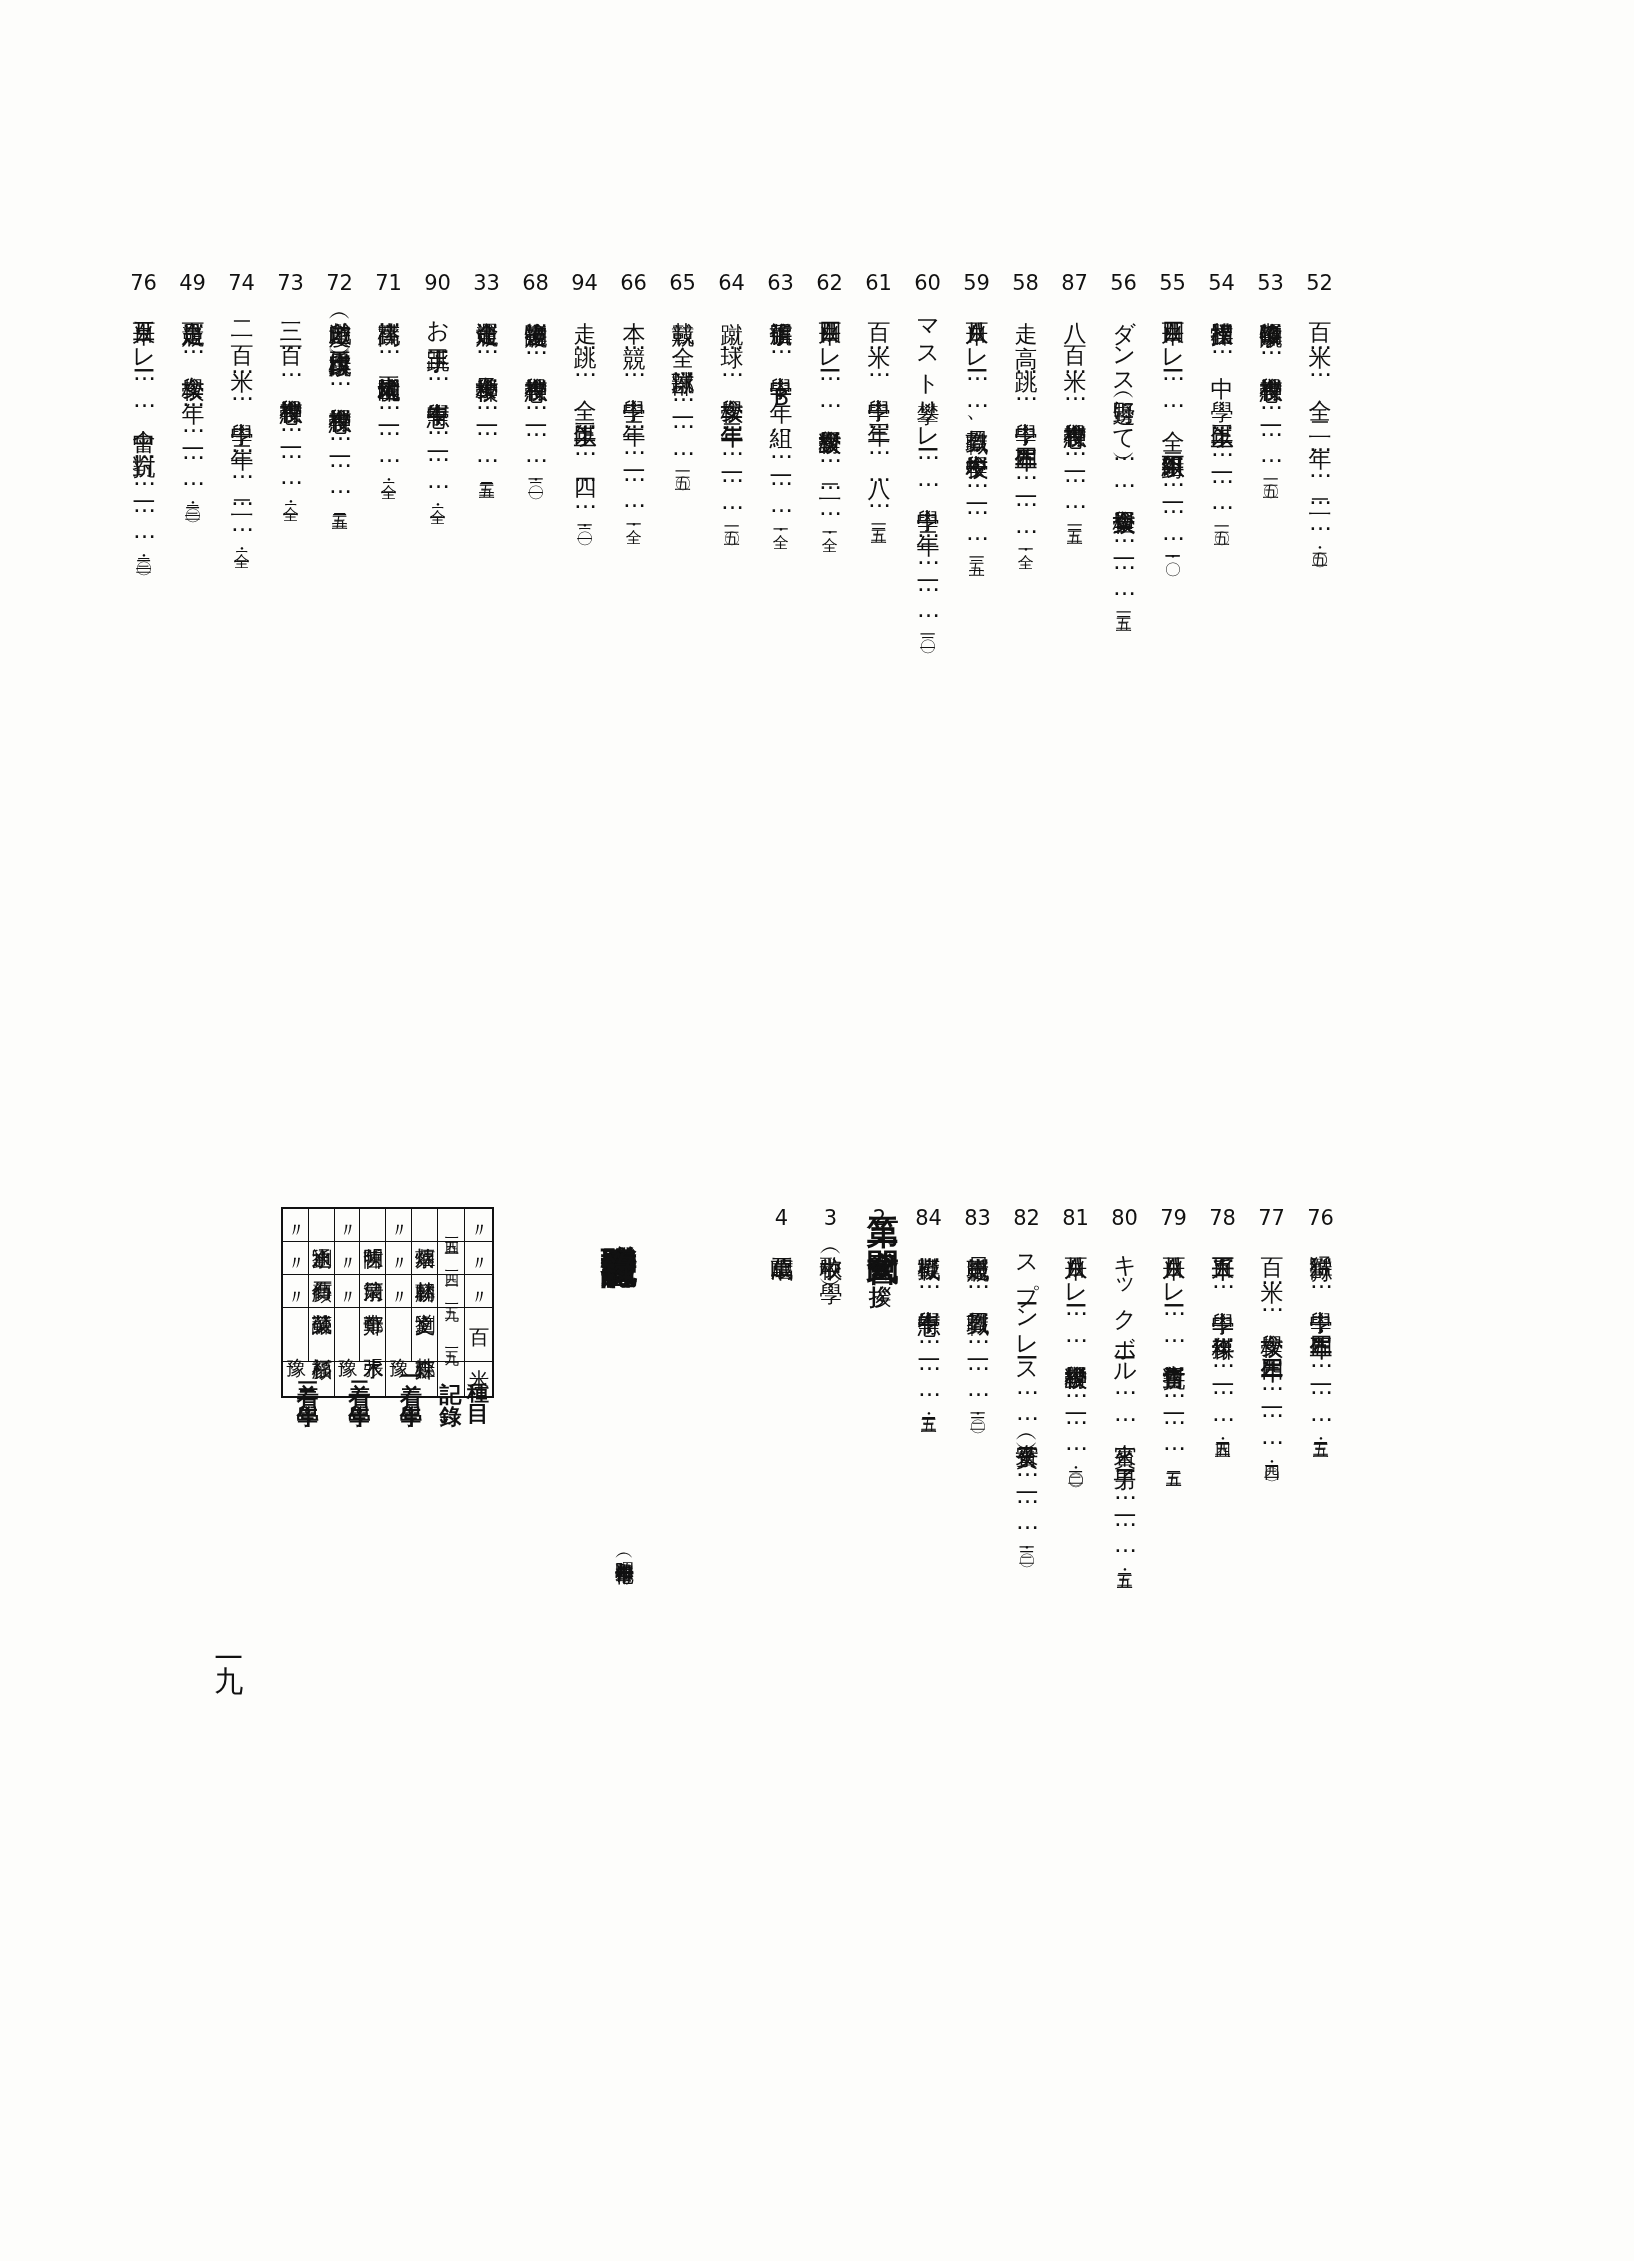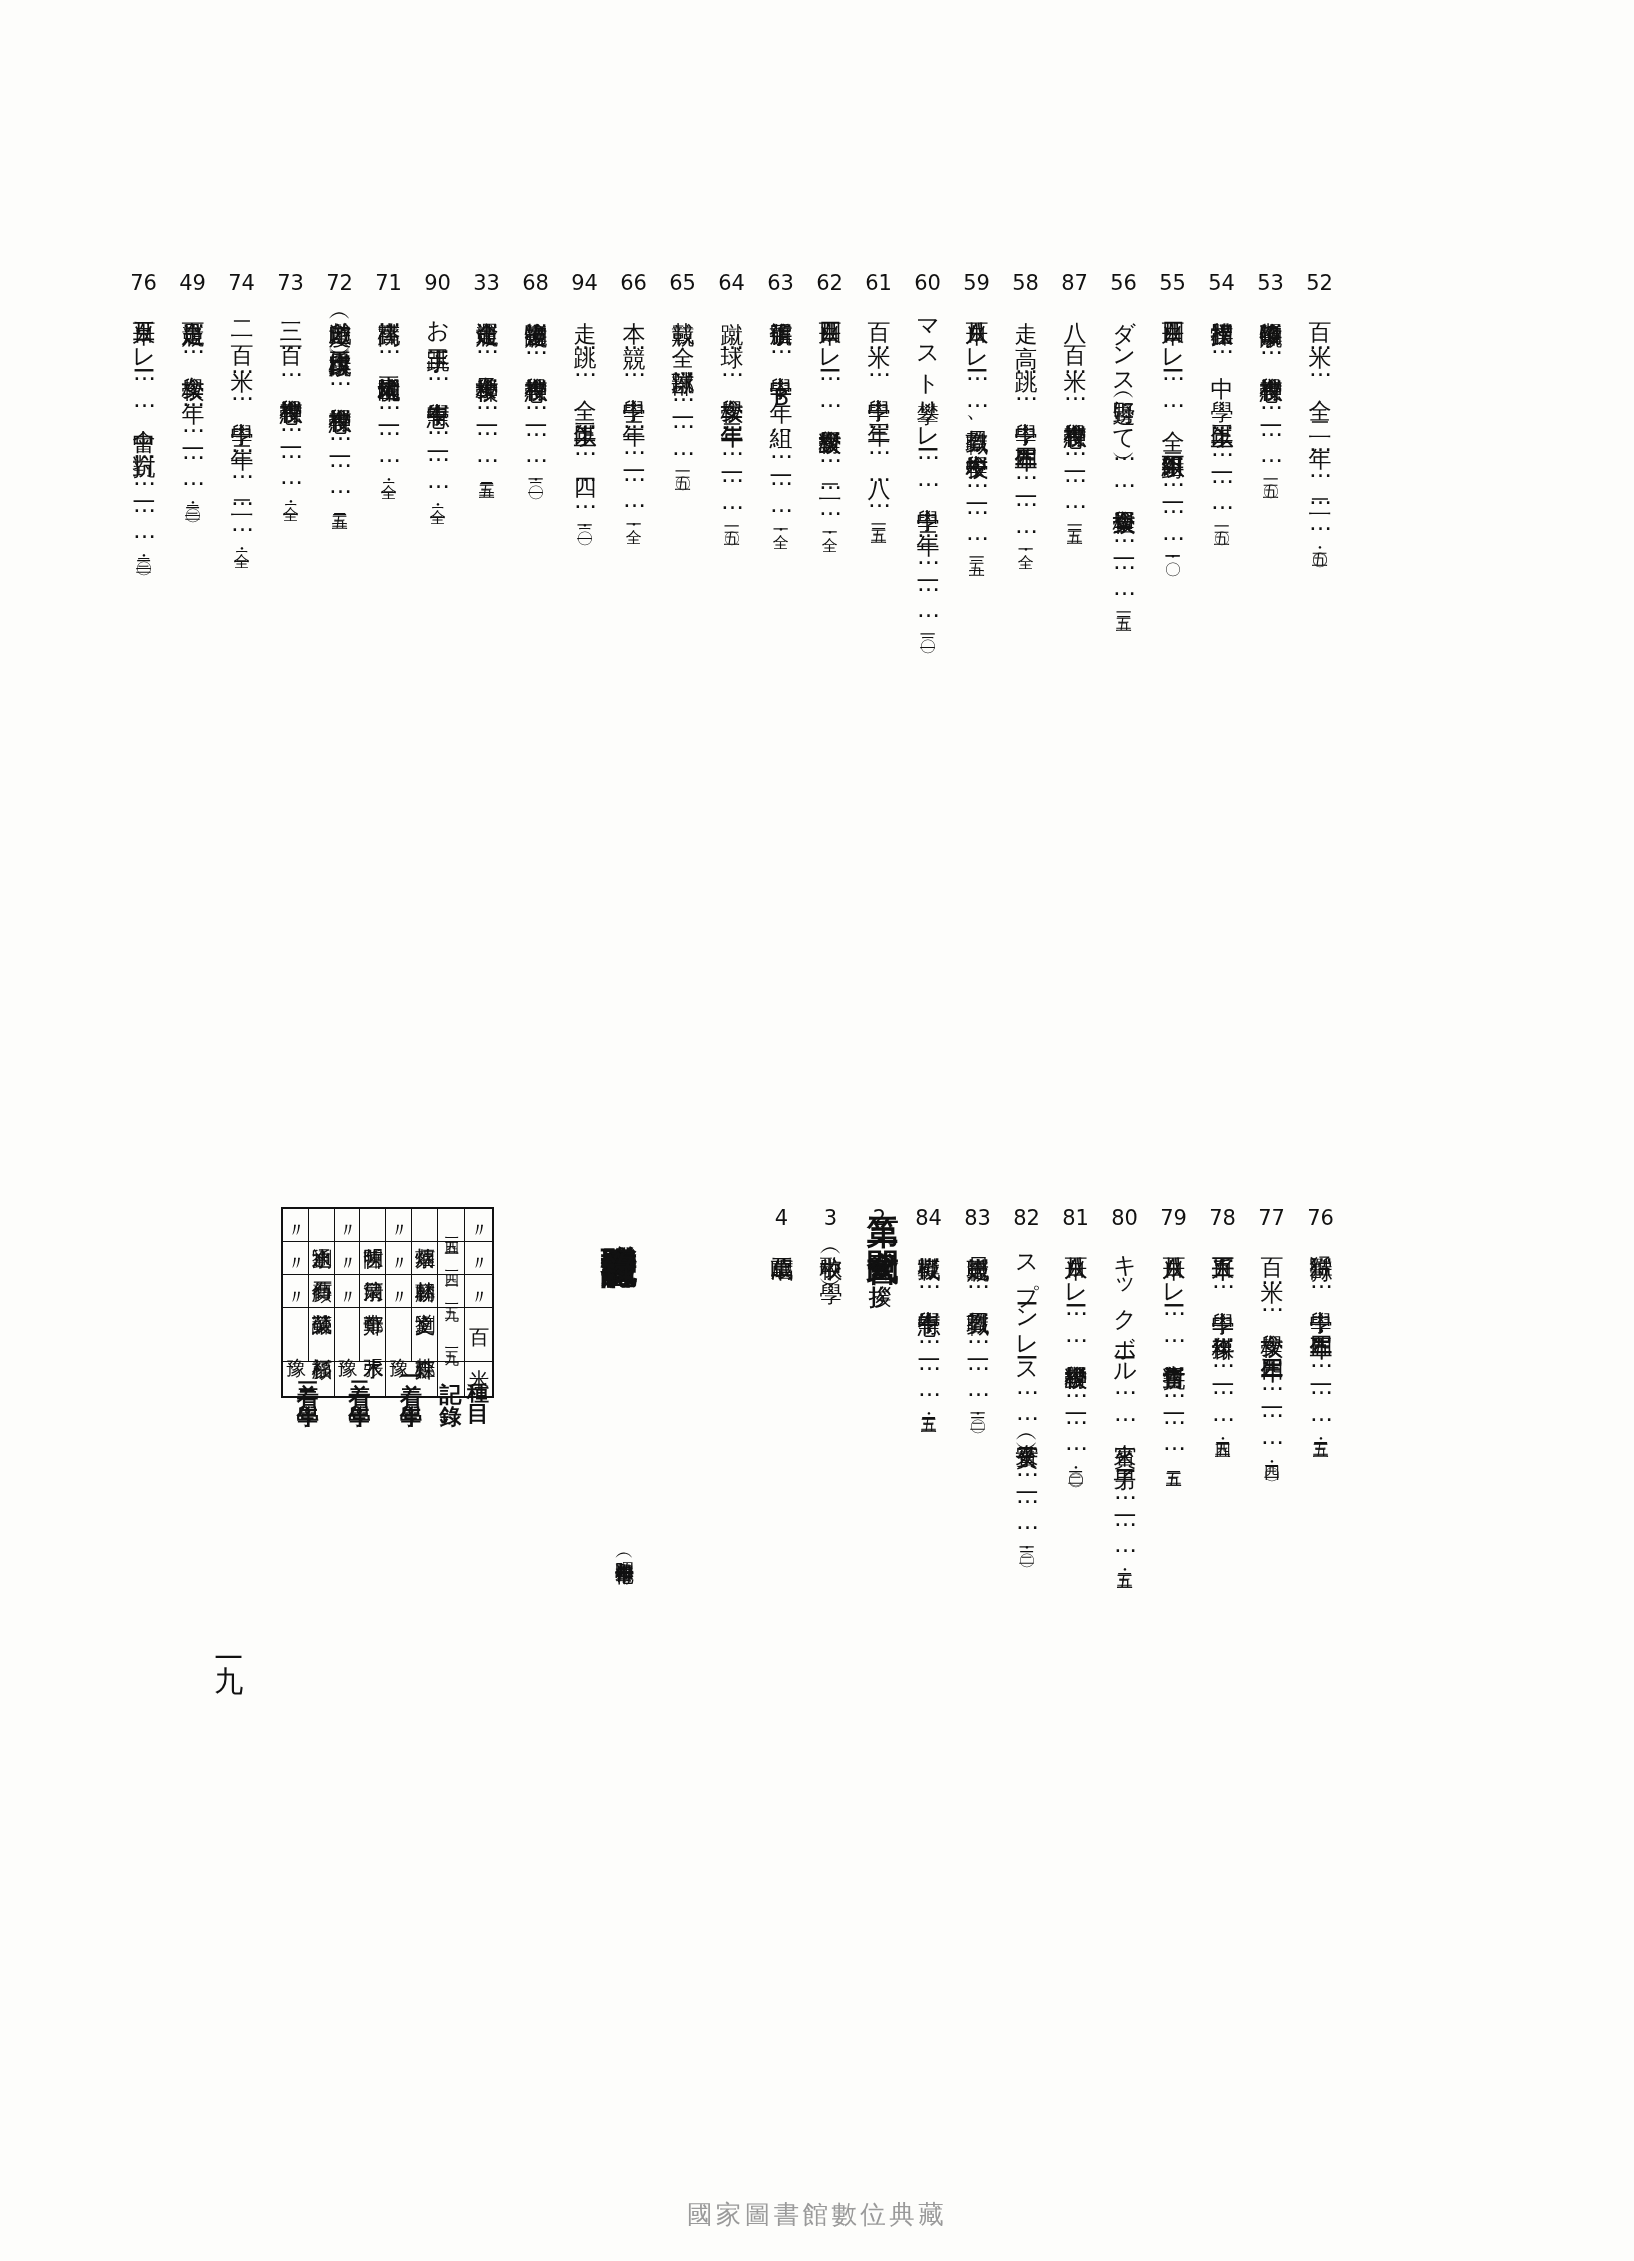--- a/index.html
+++ b/index.html
@@ -633,16 +633,15 @@
         <td class="hdr">
           <span class="cellv">種　目</span>
         </td>
       </tr>
     </tbody>
       </table>
   </div>
 
   <div id="page-number" class="v">一九</div>
 
-  <div id="footer-credit">國家圖書館數位典藏</div>
 
 </div>
 
 
 </body></html>

